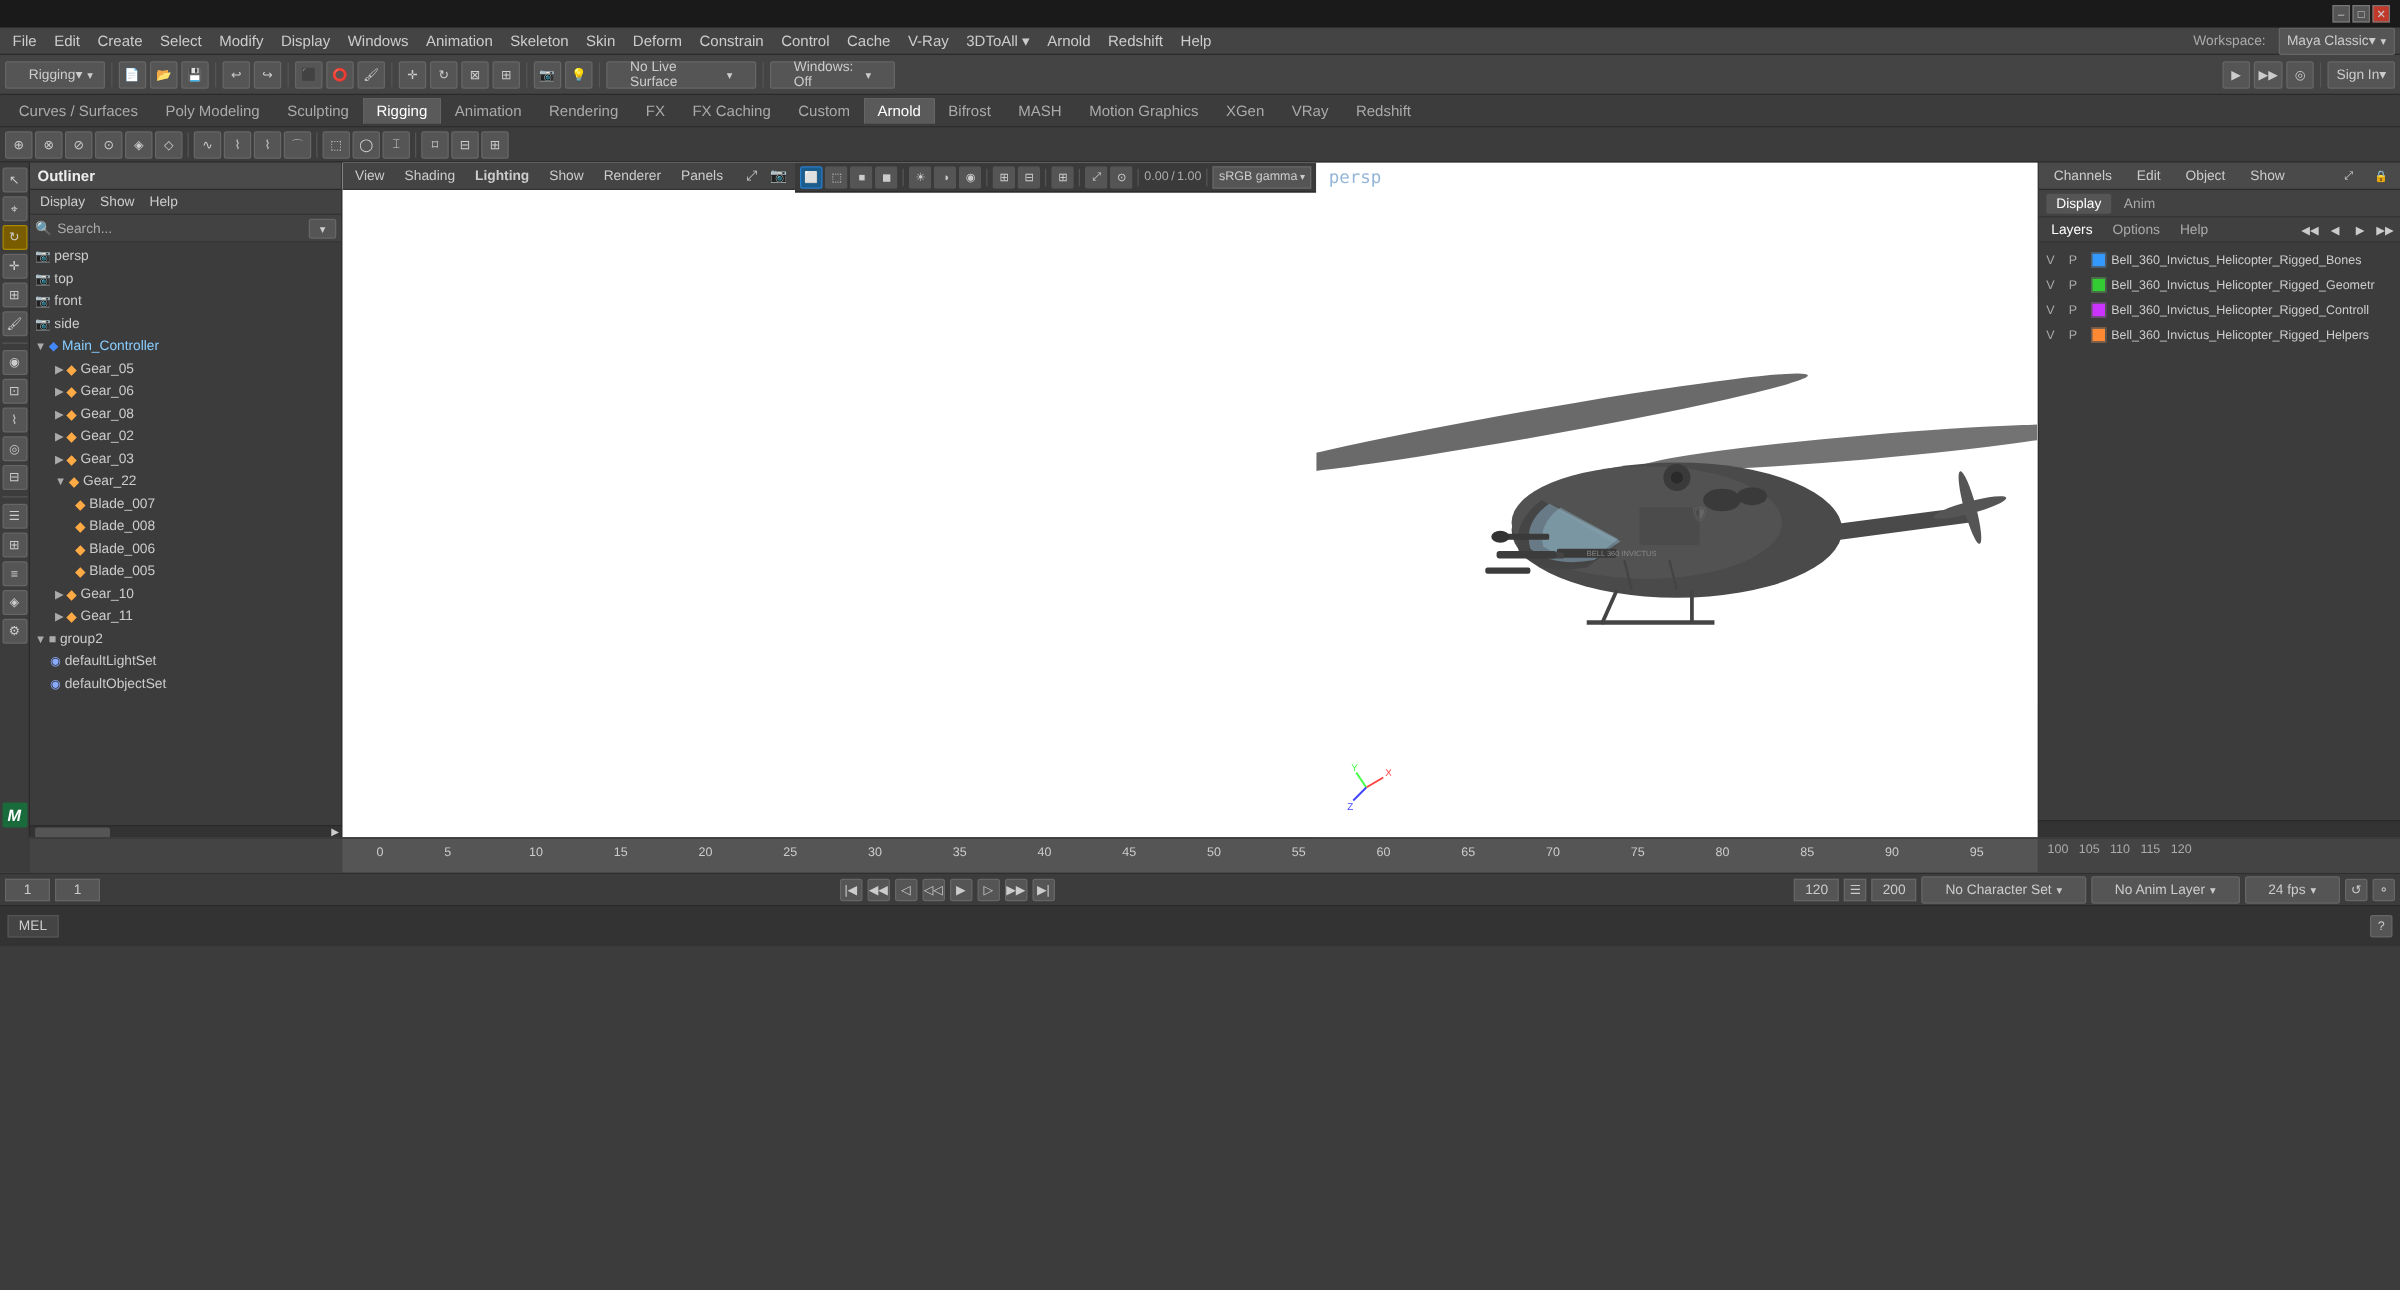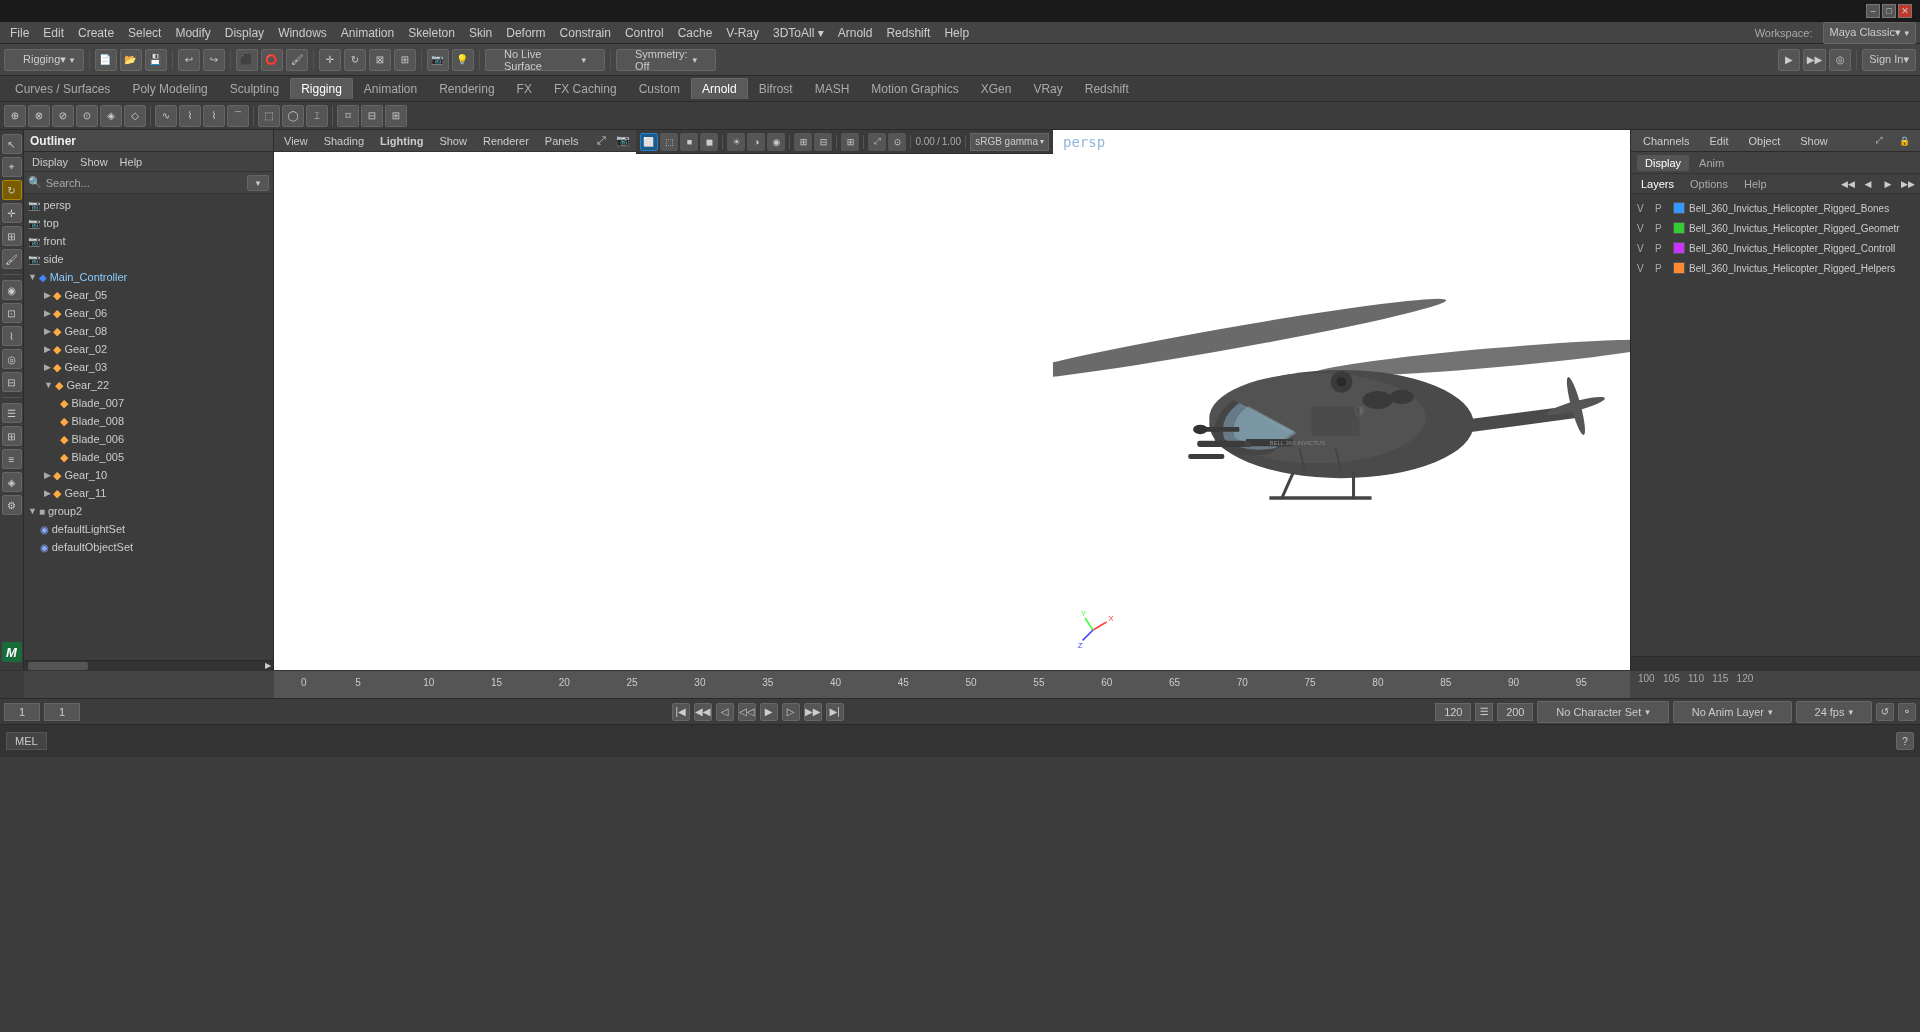--- a/index.html
+++ b/index.html
@@ -536,21 +536,21 @@
   <div class="toolbar-btn">↻</div>
   <div class="toolbar-btn">⊠</div>
   <div class="toolbar-btn">⊞</div>
   <div class="separator"></div>
   <div class="toolbar-btn">📷</div>
   <div class="toolbar-btn">💡</div>
   <div class="separator"></div>
 
   <div class="dropdown-btn" style="font-size:11px;width:120px;">No Live Surface</div>
   <div class="separator"></div>
-  <div class="dropdown-btn" style="font-size:11px;width:100px;">Symmetry: Off</div>
+  <div class="dropdown-btn" style="font-size:11px;width:100px;">Windows: Off</div>
   <div style="flex:1"></div>
 
   <div class="toolbar-btn">▶</div>
   <div class="toolbar-btn">▶▶</div>
   <div class="toolbar-btn">◎</div>
   <div class="separator"></div>
   <div class="toolbar-btn" style="width:auto;padding:0 6px;font-size:11px;">Sign In▾</div>
 </div>
 
 <div id="module-tabs">

